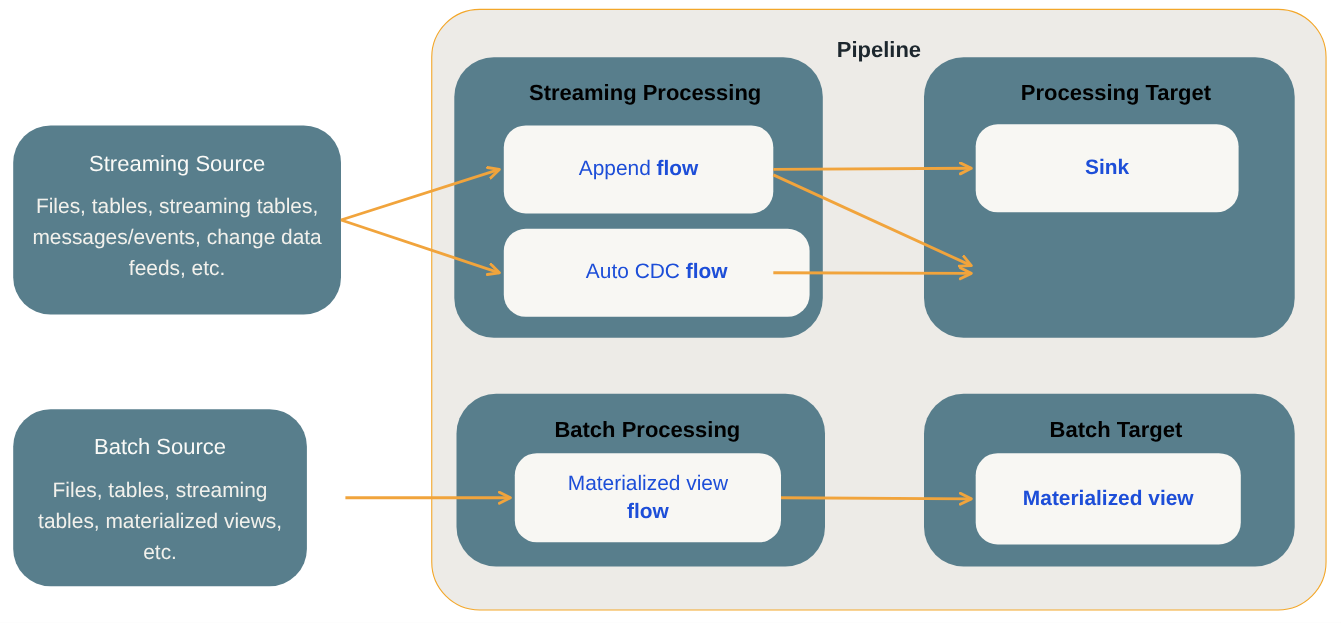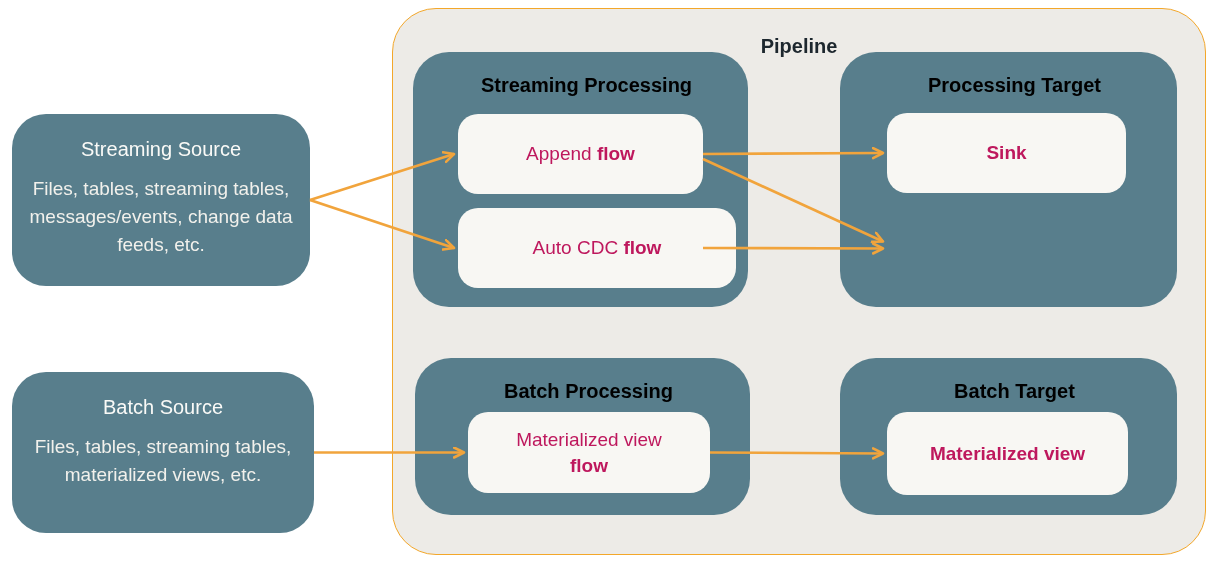--- a/index.html
+++ b/index.html
@@ -32,21 +32,21 @@
     font-weight:400;
     font-size:20px;
     margin-bottom:14px;
     color:#fafaf7;
   }
   .source-desc{
     font-size:19px;
     line-height:28px;
   }
   #streaming-source{left:12px;top:114px;width:298px;height:172px;}
-  #batch-source{left:12px;top:372px;width:302px;height:161px;}
+  #batch-source{left:12px;top:372px;width:267px;height:161px;}
 
   #pipeline{
     position:absolute;
     left:392px;top:8px;width:814px;height:547px;
     background:var(--pipeline_bg);
     border:1.5px solid var(--pipeline_border);
     border-radius:44px;
   }
   .pipeline-title{
     position:absolute;
@@ -75,21 +75,21 @@
   #batch-target{left:840px;top:358px;width:337px;height:157px;}
 
   .node{
     position:absolute;
     background:var(--card_bg);
     border-radius:20px;
     display:flex;
     align-items:center;
     justify-content:center;
     font-size:19px;
-    color:#be185d;
+    color:#1d4ed8;
     text-align:center;
     line-height:26px;
   }
   .node .b{font-weight:700;}
   .node.stacked .b{display:block;}
   #append-flow{left:458px;top:114px;width:245px;height:80px;}
   #auto-cdc-flow{left:458px;top:208px;width:278px;height:80px;}
   #sink{left:887px;top:113px;width:239px;height:80px;}
   #streaming-table{left:887px;top:208px;width:239px;height:81px;}
   #mv-flow{left:468px;top:412px;width:242px;height:81px;}

